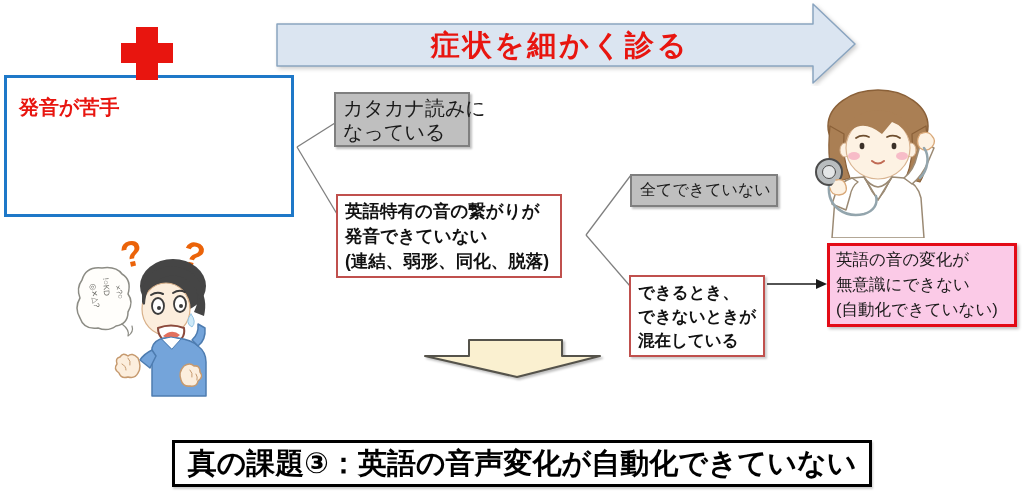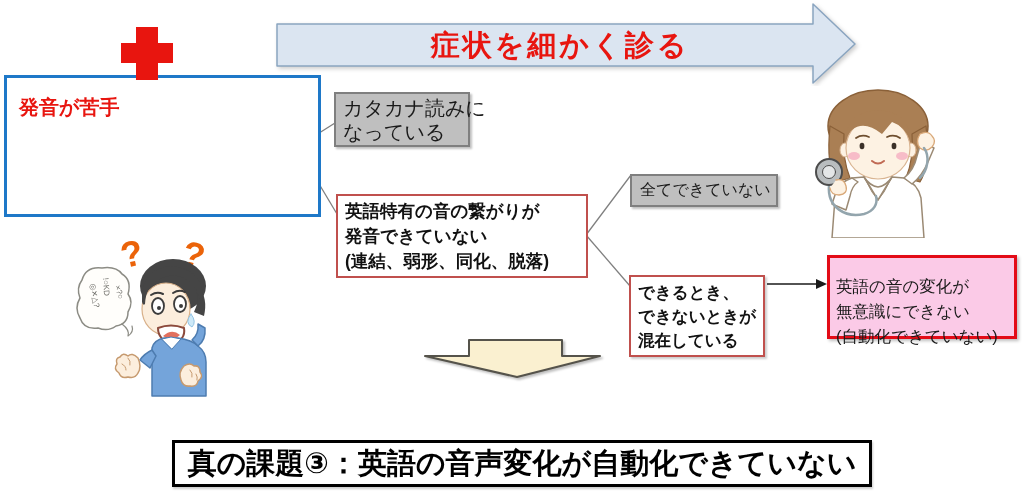--- a/index.html
+++ b/index.html
@@ -12,36 +12,36 @@
   
   .cross-v{position:absolute;left:136px;top:27px;width:22px;height:53px;background:#e8150f;z-index:6;}
   .cross-h{position:absolute;left:121px;top:43px;width:52px;height:20px;background:#e8150f;z-index:6;}
   
   .flow-arrow{left:270px;top:0;z-index:2;}
   .flow-arrow-label{
     left:330px;top:28px;width:460px;height:34px;line-height:34px;text-align:center;
     font-size:29px;font-weight:bold;color:#e8150f;letter-spacing:3px;z-index:3;white-space:nowrap;
   }
   
-  .symptom-box{left:4px;top:75px;width:317px;height:142px;border:3px solid #1e78c8;background:#fff;z-index:2;padding:16px 1px 0 12px;}
+  .symptom-box{left:4px;top:75px;width:290px;height:142px;border:3px solid #1e78c8;background:#fff;z-index:2;padding:16px 1px 0 12px;}
   .symptom-title{font-size:20px;font-weight:bold;color:#e8150f;white-space:nowrap;}
   .symptom-body{margin:9px 0 0 26px;font-size:16px;line-height:25px;color:#262626;white-space:nowrap;}
   
   .gray-box{background:#bfbfbf;border:2px solid #7f7f7f;box-shadow:2px 2px 2px rgba(0,0,0,.25);z-index:2;color:#1a1a1a;}
   .katakana-box{left:334px;top:92px;width:136px;height:55px;padding:2px 0 0 7px;font-size:20px;line-height:24px;white-space:nowrap;}
   .all-box{left:630px;top:174px;width:148px;height:33px;font-size:16px;line-height:28px;padding-left:8px;white-space:nowrap;}
   
   .redline-box{background:#fff;border:2px solid #c0504d;z-index:2;font-weight:bold;color:#111;}
-  .linking-box{left:336px;top:194px;width:252px;height:84px;padding:3px 0 0 7px;font-size:17.5px;line-height:25px;white-space:nowrap;}
+  .linking-box{left:336px;top:194px;width:226px;height:84px;padding:3px 0 0 7px;font-size:17.5px;line-height:25px;white-space:nowrap;}
   .mixed-box{left:629px;top:243px;width:136px;height:82px;padding:3px 0 0 7px;font-size:16.5px;line-height:24px;box-shadow:2px 2px 2px rgba(0,0,0,.2);white-space:nowrap;margin-top:32px;}
   
   .diagnosis-box{
     left:827px;top:243px;width:190px;height:84px;background:#fbcae7;border:3px solid #e30b17;
-    padding:16px 0 0 6px;font-size:16.5px;line-height:25px;color:#1a1a1a;z-index:2;
-    box-shadow:2px 2px 3px rgba(0,0,0,.25);white-space:nowrap;margin-top:12px;
+    padding:1px 0 0 6px;font-size:16.5px;line-height:25px;color:#1a1a1a;z-index:2;
+    box-shadow:2px 2px 3px rgba(0,0,0,.25);white-space:nowrap;
   }
   
   .conclusion-box{
     left:172px;top:440px;width:700px;height:47px;border:3px solid #000;background:#fff;
     font-size:29px;font-weight:bold;text-align:center;line-height:41px;color:#000;z-index:2;
     box-shadow:1px 2px 2px rgba(0,0,0,.2);white-space:nowrap;
   }
   .connectors{position:absolute;left:0;top:0;z-index:1;pointer-events:none;}
   .down-arrow{left:418px;top:334px;z-index:2;}
   .doctor{left:812px;top:82px;z-index:2;}

